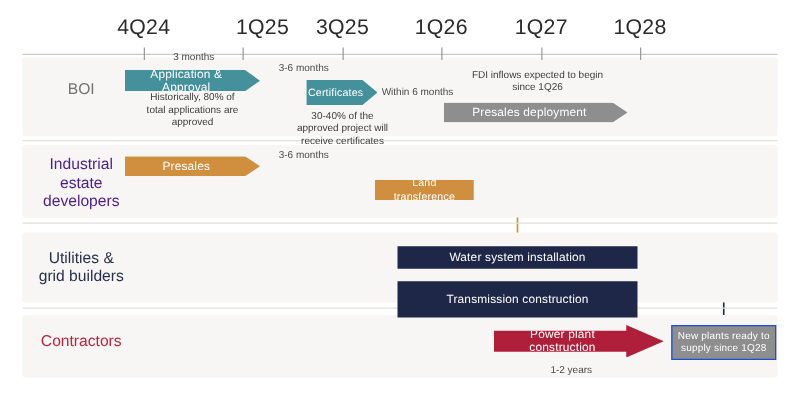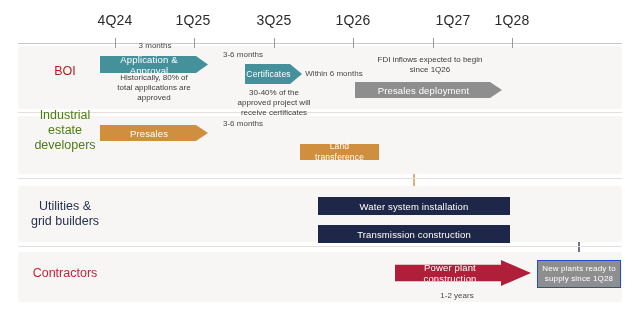--- a/index.html
+++ b/index.html
@@ -29,21 +29,21 @@
     position: absolute;
     top: 38px;
     width: 1px;
     height: 10px;
     background: #9a9a9a;
   }
   .tick-label {
     position: absolute;
     top: 12px;
     transform: translateX(-50%);
-    font-size: 14px;
+    font-size: 17px;
     color: #2b2b2b;
     letter-spacing: .2px;
     white-space: nowrap;
   }
 
   
   .lane {
     position: absolute;
     left: 18px;
     width: 604px;
@@ -148,28 +148,28 @@
   <div class="axis-line"></div>
 
   <div class="tick" style="left:115px;"></div>
   <div class="tick" style="left:194px;"></div>
   <div class="tick" style="left:274px;"></div>
   <div class="tick" style="left:353px;"></div>
   <div class="tick" style="left:433px;"></div>
   <div class="tick" style="left:512px;"></div>
 
   <div class="tick-label" style="left:115px;">4Q24</div>
-  <div class="tick-label" style="left:193px;">1Q25</div>
+  <div class="tick-label" style="left:210px;">1Q25</div>
   <div class="tick-label" style="left:274px;">3Q25</div>
   <div class="tick-label" style="left:353px;">1Q26</div>
-  <div class="tick-label" style="left:453px;">1Q27</div>
+  <div class="tick-label" style="left:433px;">1Q27</div>
   <div class="tick-label" style="left:512px;">1Q28</div>
 
-  <div class="lane-label" style="top:64px;color:#b91c1c;">BOI</div>
-  <div class="lane-label" style="top:108px;color:#4d7c0f;">Industrial
+  <div class="lane-label" style="top:64px;color:#737373;">BOI</div>
+  <div class="lane-label" style="top:124px;color:#4c1d95;">Industrial
 estate
 developers</div>
   <div class="lane-label" style="top:266px;color:#c0243c;">Contractors</div>
   <div class="lane-label" style="top:199px;color:#27304d;">Utilities &amp;
 grid builders</div>
 
   <div class="bar arrow" style="left:100px;top:56px;width:108px;height:17px;background:#44919c;">Application &amp; Approval</div>
   <div class="bar arrow" style="left:245px;top:64px;width:57px;height:20px;background:#44919c;font-size:8.5px;">Certificates</div>
   <div class="bar arrow" style="left:355px;top:82px;width:147px;height:16px;background:#8e8e8e;">Presales deployment</div>
 
@@ -183,20 +183,20 @@
 approved project  will
 receive certificates</div>
   <div class="note" style="left:362px;top:55px;width:136px;">FDI inflows expected to begin
 since 1Q26</div>
 
   <div class="bar" style="left:300px;top:144px;width:79px;height:16px;background:#cf8f3f;font-size:8.5px;">Land transference</div>
   <div class="bar arrow" style="left:100px;top:125px;width:108px;height:16px;background:#cf8f3f;">Presales</div>
   <div class="note dur" style="left:213px;top:119px;width:60px;">3-6 months</div>
 
   <div class="bar" style="left:318px;top:197px;width:192px;height:18px;background:#1e2747;">Water system installation</div>
-  <div class="bar" style="left:318px;top:225px;width:192px;height:18px;background:#1e2747;">Transmission construction</div>
+  <div class="bar" style="left:318px;top:225px;width:192px;height:29px;background:#1e2747;">Transmission construction</div>
 
   <div class="bar bigarrow" style="left:395px;top:260px;width:136px;height:26px;background:#b01f39;">Power plant construction</div>
   <div class="bar" style="left:537px;top:260px;width:84px;height:28px;background:#8e8e8e;font-size:8px;line-height:10px;border:1px solid #1d4ed8;">New plants ready to
 supply since 1Q28</div>
   <div class="note dur" style="left:427px;top:291px;width:60px;">1-2 years</div>
 
 </div>
 
 </body></html>

